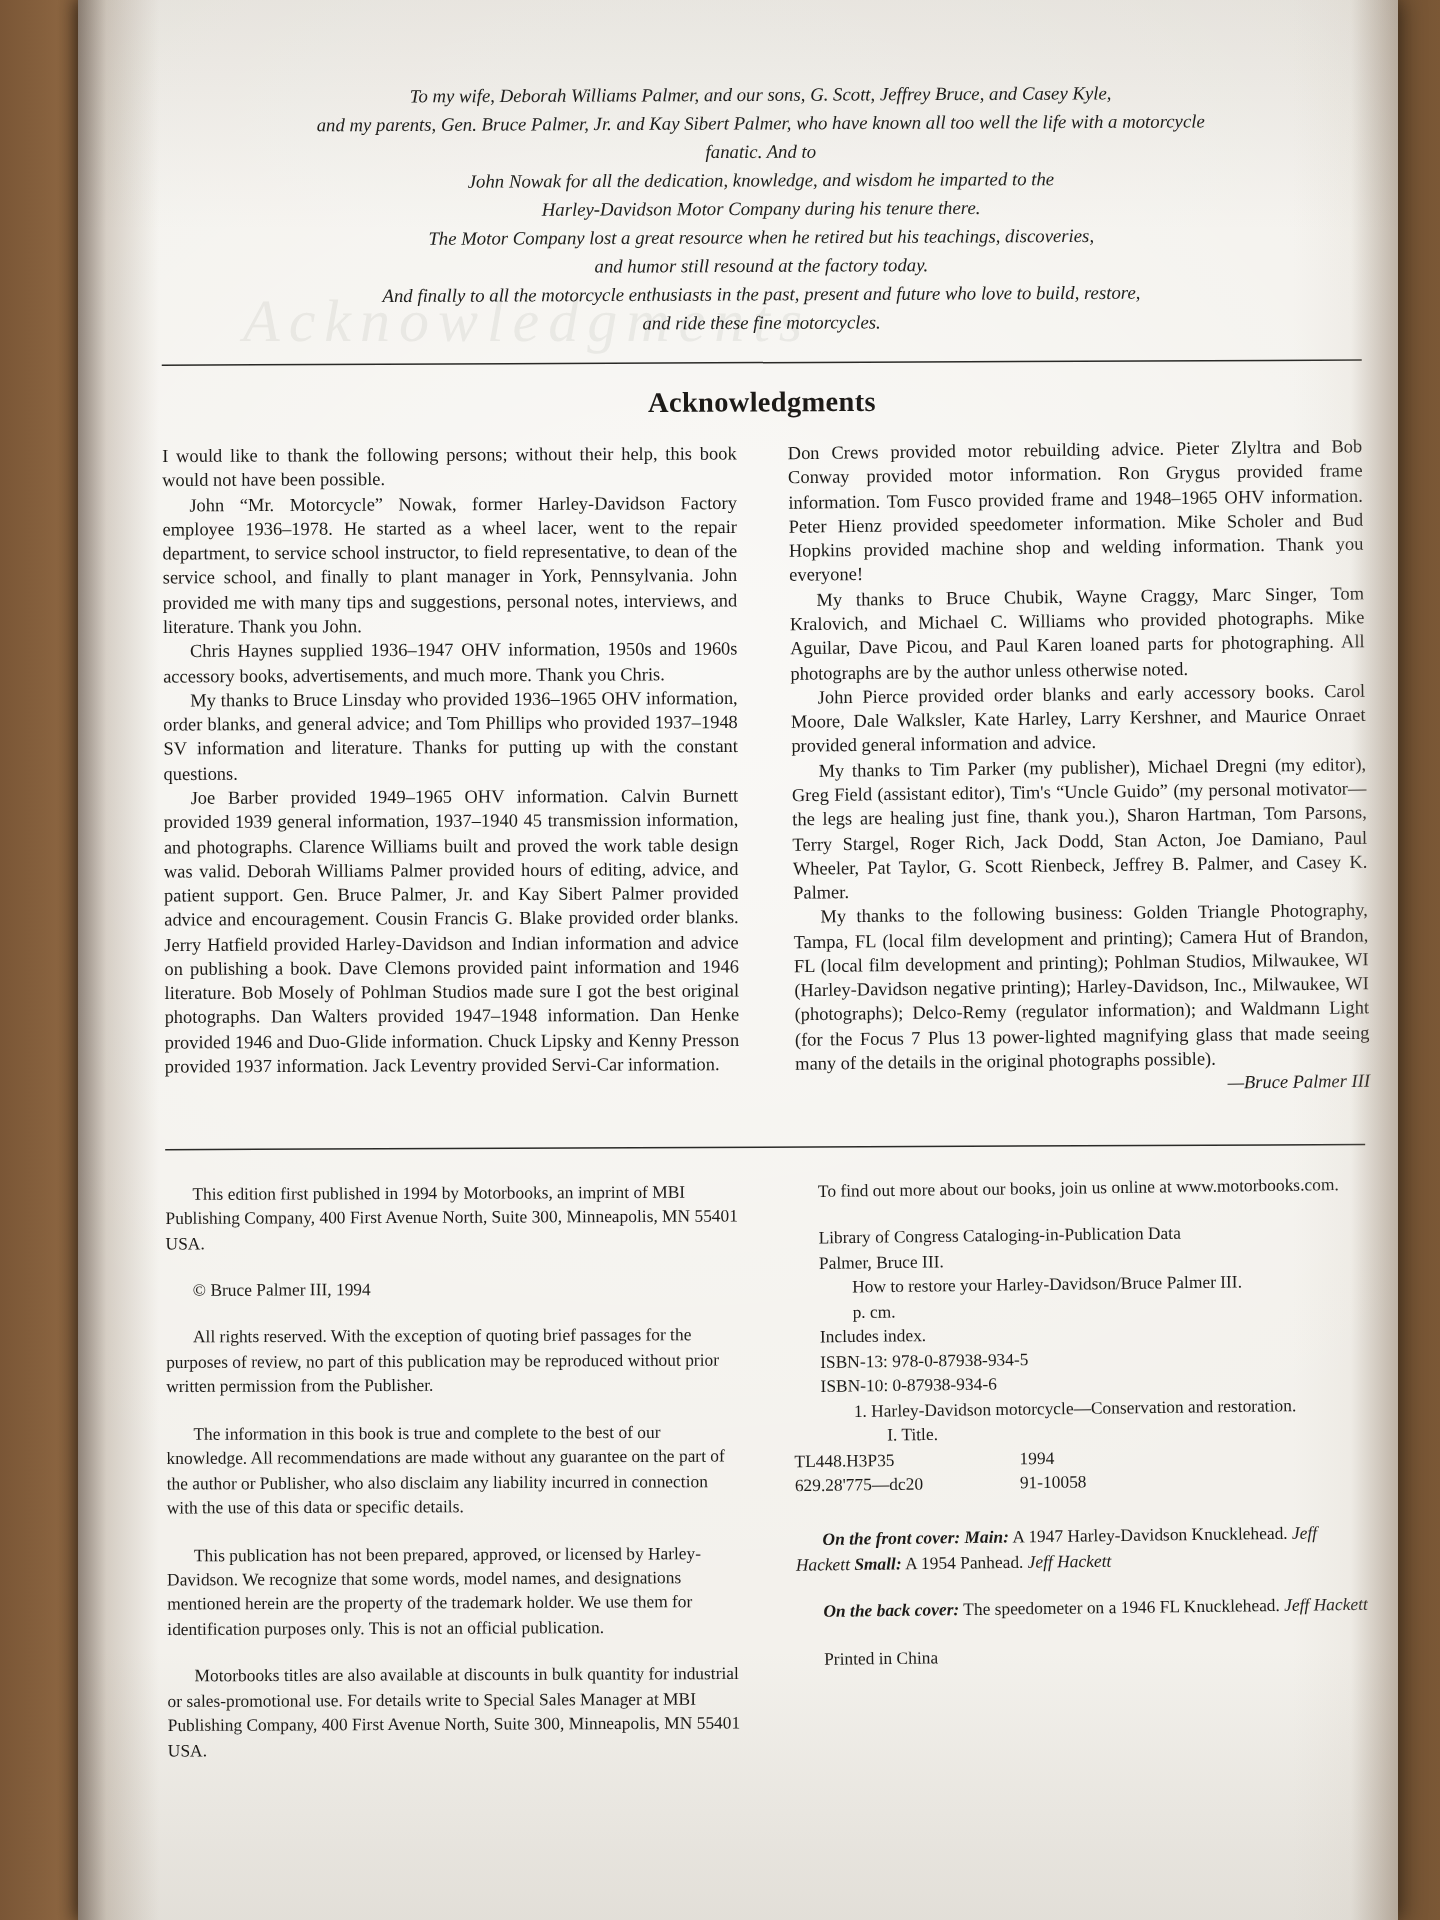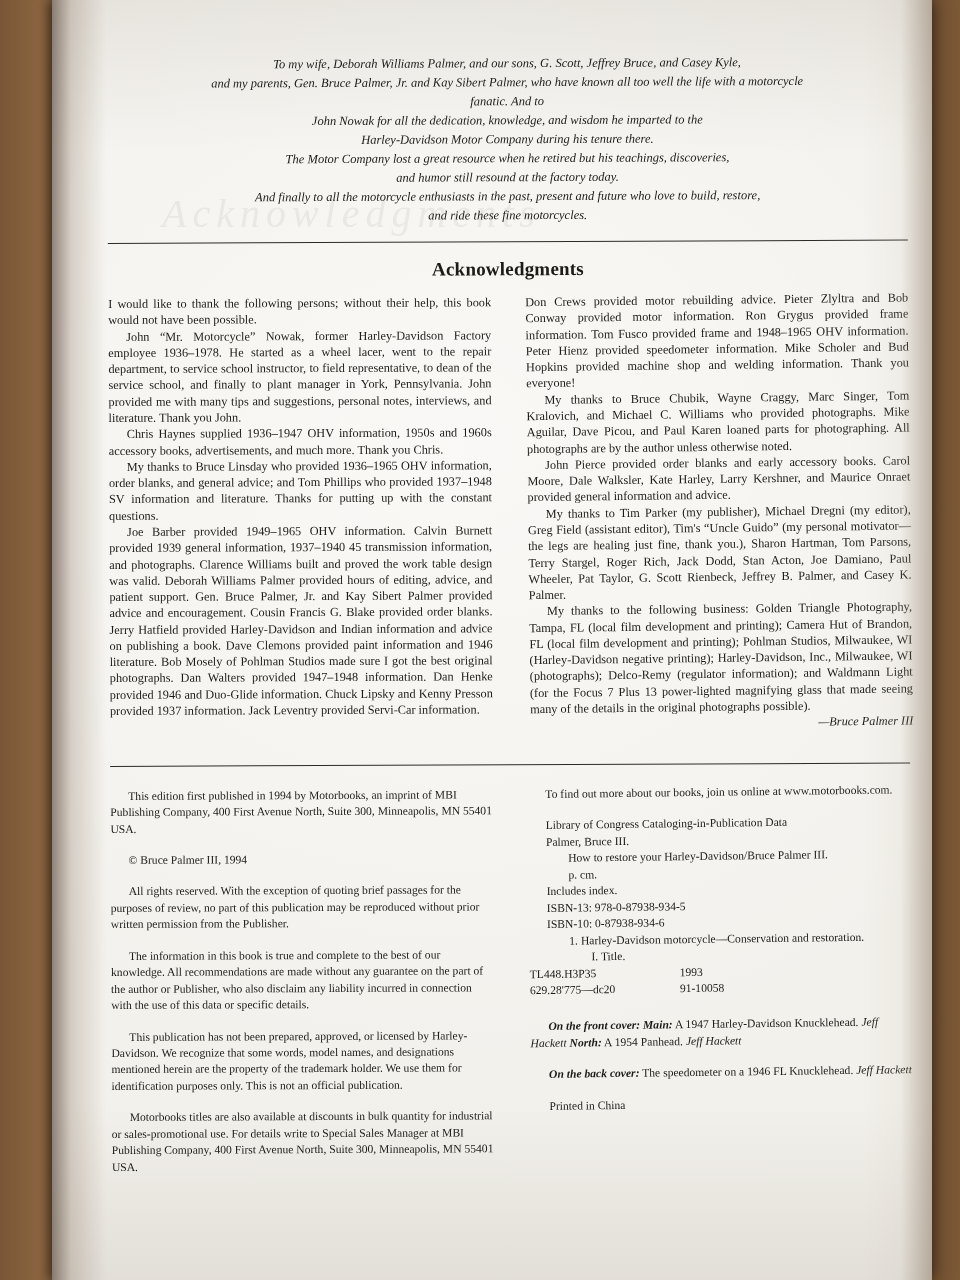--- a/index.html
+++ b/index.html
@@ -228,32 +228,32 @@
         <p class="tight" style="margin-bottom:0">Palmer, Bruce III.</p>
         <p class="tight loc-indent-1" style="margin-bottom:0">How to restore your Harley-Davidson/Bruce Palmer III.</p>
         <p class="tight loc-indent-1" style="margin-bottom:0">p. cm.</p>
         <p class="tight" style="margin-bottom:0">Includes index.</p>
         <p class="tight" style="margin-bottom:0">ISBN-13: 978-0-87938-934-5</p>
         <p class="tight" style="margin-bottom:0">ISBN-10: 0-87938-934-6</p>
         <p class="tight loc-indent-1" style="margin-bottom:0">1. Harley-Davidson motorcycle—Conservation and restoration.</p>
         <p class="tight loc-indent-2" style="margin-bottom:0">I. Title.</p>
         <div class="loc-row">
           <span class="a">TL448.H3P35</span>
-          <span>1993</span>
+          <span>1994</span>
         </div>
         <div class="loc-row" style="margin-bottom:20px">
           <span class="a">629.28'775—dc20</span>
           <span>91-10058</span>
         </div>
 
         <p class="cover-note">
           <span class="bi">On the front cover: Main:</span>
           <span>A 1947 Harley-Davidson Knucklehead.</span>
           <span class="ital">Jeff Hackett</span>
-          <span class="bi">North:</span>
+          <span class="bi">Small:</span>
           <span>A 1954 Panhead.</span>
           <span class="ital">Jeff Hackett</span>
         </p>
 
         <p class="cover-note">
           <span class="bi">On the back cover:</span>
           <span>The speedometer on a 1946 FL Knucklehead.</span>
           <span class="ital">Jeff Hackett</span>
         </p>
 

